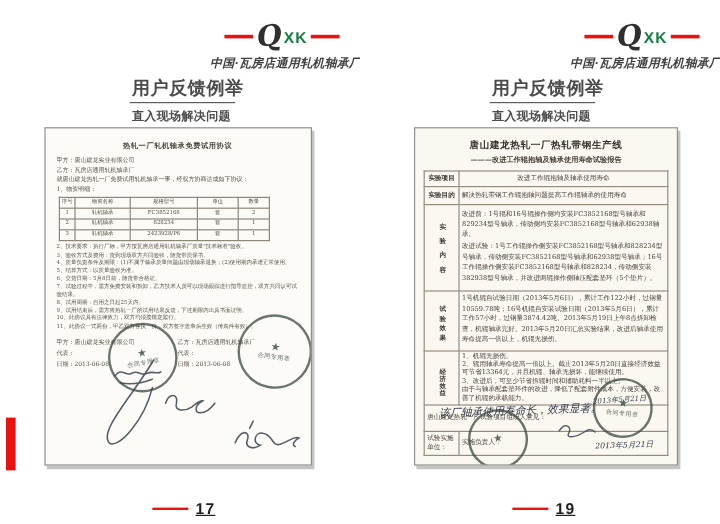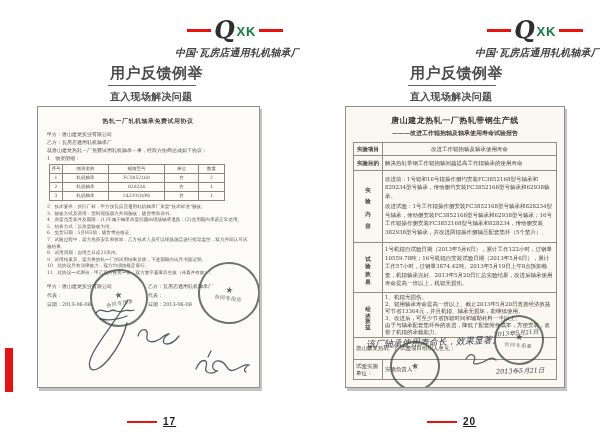--- a/index.html
+++ b/index.html
@@ -23,21 +23,21 @@
   
   .title-block{position:absolute;left:110px;top:64px;}
   .page-title{font-size:15px;font-weight:bold;color:#4b4b4b;letter-spacing:0.5px;}
   .title-underline{width:88px;border-bottom:1.5px solid #5d5d5d;margin:2px 0 0 -2px;}
   .page-subtitle{font-size:10px;font-weight:bold;color:#4b4b4b;margin-top:4px;letter-spacing:0.3px;}
 
   
   .red-bar{position:absolute;left:5px;top:348px;width:8px;height:44px;background:#e8130f;}
   .pagenum{position:absolute;left:127px;top:416px;display:flex;align-items:center;gap:6px;}
   .pagenum-line{width:30px;height:2px;background:#e8130f;display:inline-block;}
-  .pagenum-value{font-size:10px;font-weight:bold;color:#1d1d1d;letter-spacing:1px;text-decoration:underline;}
+  .pagenum-value{font-size:13px;font-weight:bold;color:#1d1d1d;letter-spacing:1px;text-decoration:underline;}
 
   
   .doc{position:absolute;top:106px;background:#fcfbf7;border:1px solid #8f8f8f;
        box-shadow:2px 3px 0 rgba(125,125,125,.45);overflow:hidden;
        font-family:"DejaVu Serif",serif;color:#554f47;}
   .doc-a{left:37px;width:221px;height:280px;}
   .doc-b{left:45px;width:218px;height:280px;background:#fbf8f1;color:#463f34;}
   .scanfuzz{filter:blur(0.3px);}
 
   
@@ -291,15 +291,15 @@
 
     <svg class="sig-layer" width="218" height="280" viewBox="0 0 218 280">
       <g fill="none" stroke="#39424e" stroke-width="1.2" stroke-linecap="round" opacity="0.85">
         <path d="M120 252 c5 -8 11 -3 8 2 c-3 5 7 3 13 -1 c4 -3 7 -2 9 0"></path>
       </g>
     </svg>
   </div>
 
   <div class="pagenum">
     <span class="pagenum-line"></span>
-    <span class="pagenum-value">20</span>
+    <span class="pagenum-value">19</span>
   </div>
 </section>
 
 </body></html>

